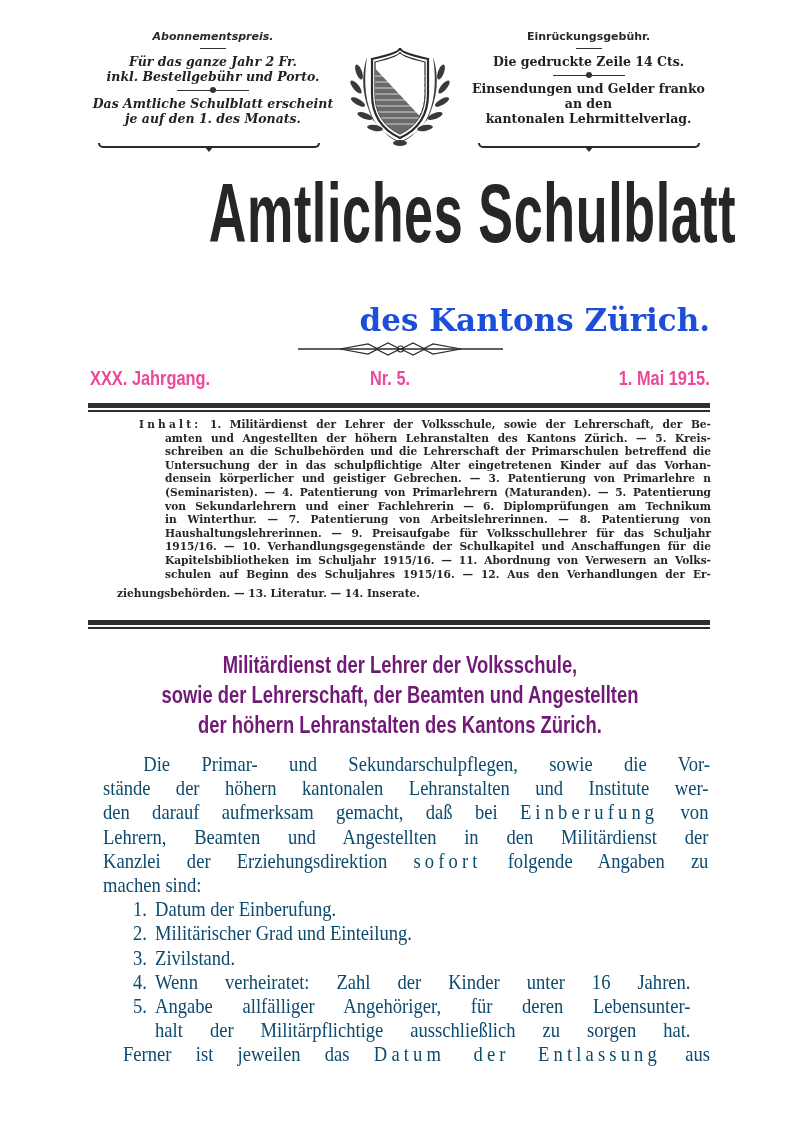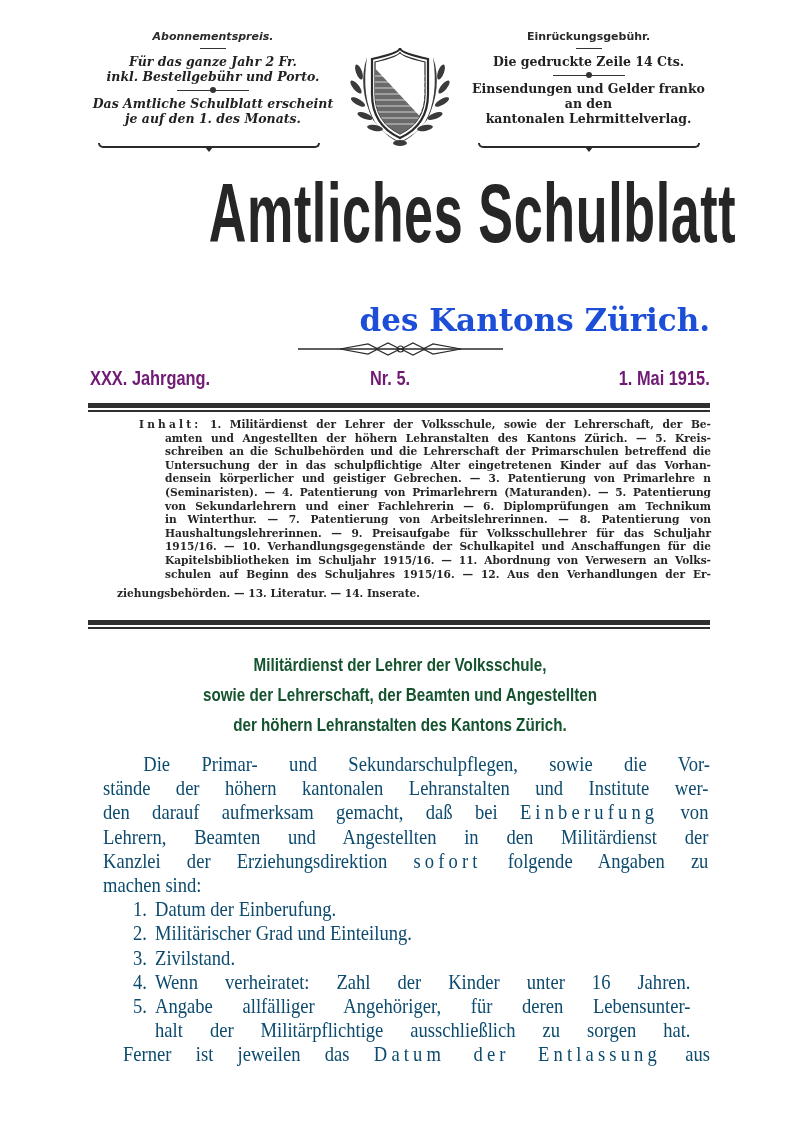--- a/index.html
+++ b/index.html
@@ -11,30 +11,30 @@
   .short-rule { width:26px; height:1px; background:#333; margin:5px auto 5px; }
   .dot-rule { position:relative; width:72px; height:8px; margin:2px auto 2px; }
   .dot-rule:before { content:""; position:absolute; left:0; right:0; top:4px; height:1px; background:#333; }
   .dot-rule:after { content:""; position:absolute; left:33px; top:1px; width:6px; height:6px; border-radius:50%; background:#333; }
   .brace { position:absolute; height:10px; }
   .brace .bar { position:absolute; left:0; right:0; top:0; height:3px; border-bottom:2px solid #2a2a2a; border-left:2px solid #2a2a2a; border-right:2px solid #2a2a2a; border-radius:0 0 6px 6px; }
   .brace .tip { position:absolute; left:50%; top:4px; margin-left:-4px; width:0; height:0; border-left:4px solid transparent; border-right:4px solid transparent; border-top:5px solid #2a2a2a; }
   .main-title { position:absolute; left:90px; top:168px; width:625px; text-align:center; font-family:"Liberation Sans", sans-serif; font-weight:bold; font-size:84px; line-height:90px; color:#262626; transform:scaleX(0.62); transform-origin:center; letter-spacing:1px; white-space:nowrap; }
   .subtitle { position:absolute; left:90px; top:280px; width:620px; text-align:right; font-family:"DejaVu Serif", serif; font-weight:bold; font-size:31px; line-height:40px; color:#1d4ed8;margin-top:20px; }
   .ornament { position:absolute; left:298px; top:342px; width:205px; height:14px; }
-  .issue-row { position:absolute; left:90px; top:366px; width:620px; height:30px; font-family:"Liberation Sans", sans-serif; font-weight:bold; font-size:21px; color:#701a75; }
+  .issue-row { position:absolute; left:90px; top:366px; width:620px; height:30px; font-family:"Liberation Sans", sans-serif; font-weight:bold; font-size:21px; color:#ec4899; }
   .issue-row span { position:absolute; top:0; transform:scaleX(0.78); }
   .double-rule { position:absolute; left:88px; width:622px; }
   .double-rule .thick { height:5px; background:#2f2f2f; }
   .double-rule .thin { height:1.5px; background:#2f2f2f; margin-top:2px; }
   .toc { position:absolute; left:91px; top:418px; width:620px; font-family:"DejaVu Serif", serif; font-weight:bold; font-size:10.6px; line-height:13.6px; color:#262626; text-align:justify; }
   .toc .lbl { letter-spacing:3.2px; }
   .toc-line { display:block; white-space:nowrap; text-align:justify; text-align-last:justify;margin-left:48px; }
   .toc-ind { padding-left:26px; }
-  .article-title { position:absolute; left:90px; top:650px; width:620px; text-align:center; font-family:"Liberation Sans", sans-serif; font-weight:bold; font-size:19px; line-height:30px; color:#14532d; }
+  .article-title { position:absolute; left:90px; top:650px; width:620px; text-align:center; font-family:"Liberation Sans", sans-serif; font-weight:bold; font-size:23px; line-height:30px; color:#701a75; }
   .article-title div { transform:scaleX(0.80); transform-origin:center; white-space:nowrap; }
   .body { position:absolute; left:123px; top:752px; width:587px; font-family:"Liberation Serif", serif; font-size:20.2px; line-height:24.2px; color:#0c4a6e; }
   .pline { display:block; white-space:nowrap; text-align:justify; text-align-last:justify; transform:scaleX(0.92); transform-origin:left; width:108.7%; }
   .pline.last { text-align-last:left; }
   .spaced { letter-spacing:4.5px; }
   .list-item { display:block; white-space:nowrap; }
   .num { display:inline-block; width:24px; }
 </style>
 </head>
 <body>

